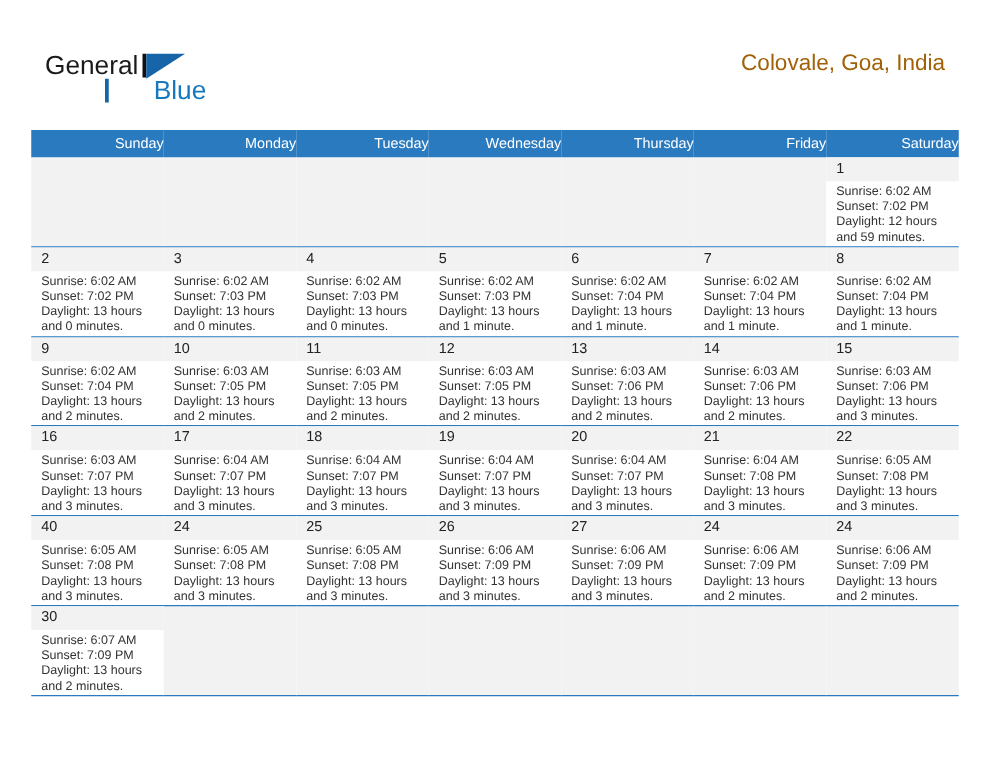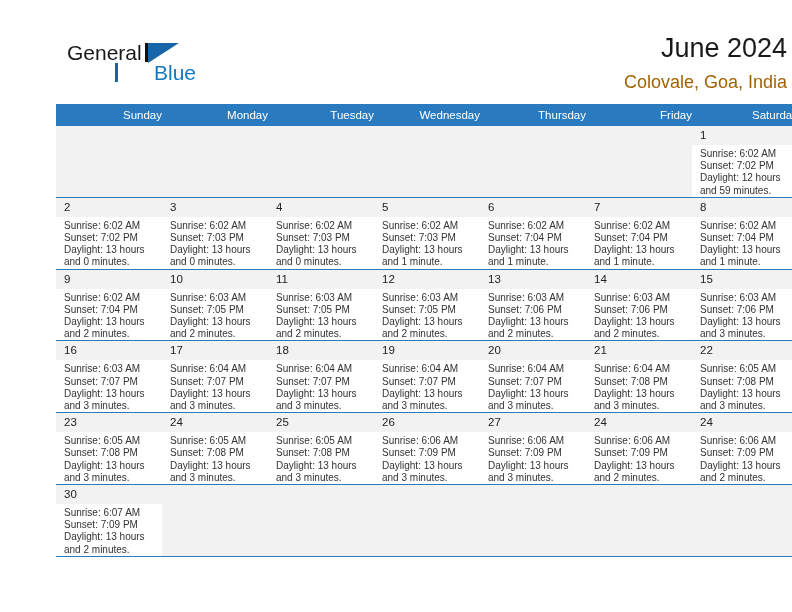--- a/index.html
+++ b/index.html
@@ -12,21 +12,20 @@
     height: 612px;
     font-family: "Liberation Sans", sans-serif;
     color: #000000;
     overflow: hidden;
   }
   .page {
     position: relative;
     width: 732px;
     height: 612px;
     box-sizing: border-box;
-    margin-left: 31px;
   }
 
   
   .header {
     position: absolute;
     left: 0;
     top: 0;
     width: 792px;
     height: 104px;
   }
@@ -171,21 +170,20 @@
 
     <div class="brand">
       <div class="brand-line1">General</div>
       <div class="brand-bar"></div>
       <div class="brand-triangle"></div>
       <div class="brand-bar2"></div>
       <div class="brand-line2">Blue</div>
     </div>
 
     <div class="title-block">
-      <div class="cal-title">June 2024</div>
       <div class="cal-subtitle">Colovale, Goa, India</div>
     </div>
 
   </div>
 
   <table class="calendar">
     <thead>
       <tr>
         <th>Sunday</th>
         <th>Monday</th>
@@ -439,21 +437,21 @@
                 <div>Sunrise: 6:05 AM</div>
                 <div>Sunset: 7:08 PM</div>
                 <div class="wrap">Daylight: 13 hours and 3 minutes.</div>
               </div>
             </div>
           </td>
         </tr>
         <tr>
           <td>
             <div class="cell-inner">
-              <span class="daynum">23</span>
+              <span class="daynum">40</span>
               <div class="details">
                 <div>Sunrise: 6:05 AM</div>
                 <div>Sunset: 7:08 PM</div>
                 <div class="wrap">Daylight: 13 hours and 3 minutes.</div>
               </div>
             </div>
           </td>
           <td>
             <div class="cell-inner">
               <span class="daynum">24</span>

